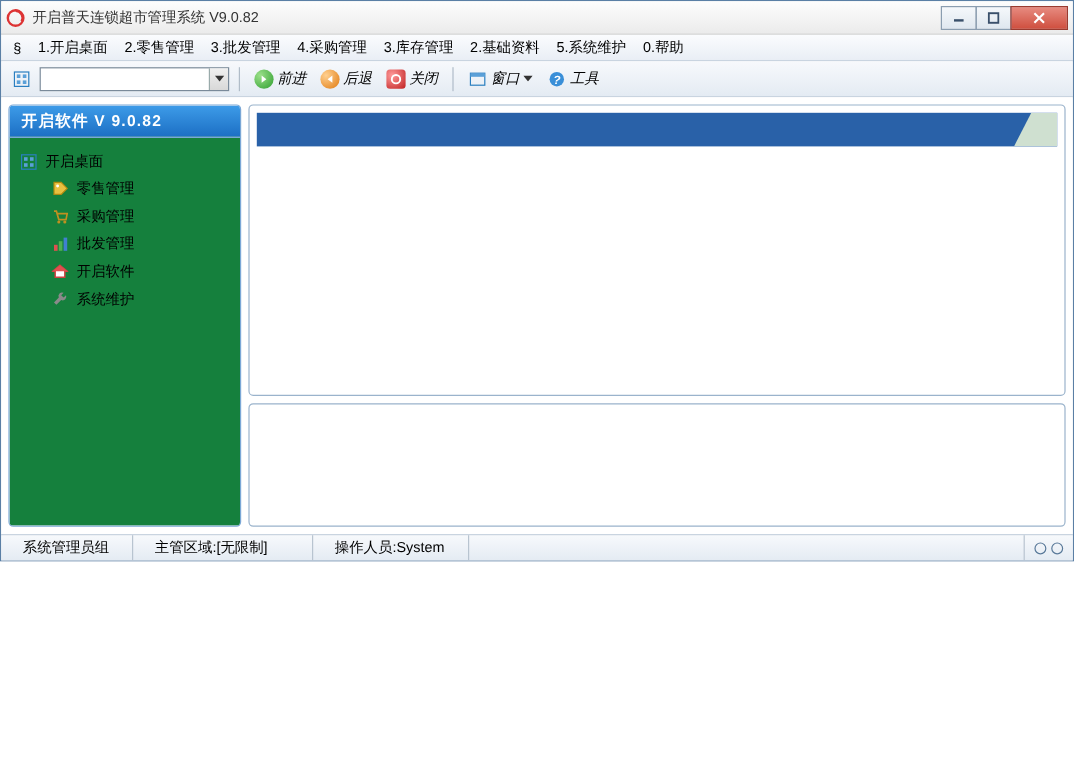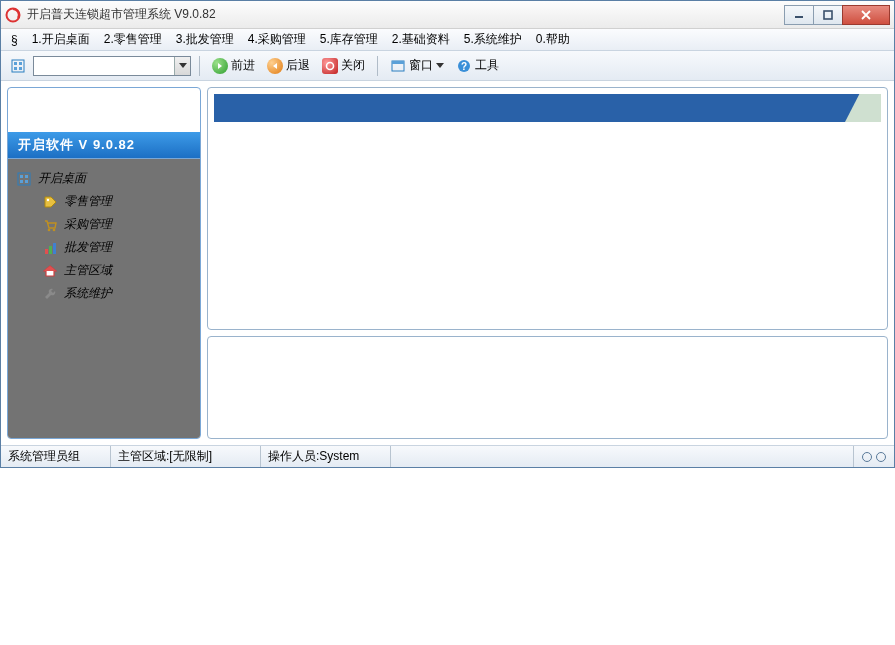--- a/index.html
+++ b/index.html
@@ -7,46 +7,46 @@
 .window { width: 895px; height: 468px; border: 1px solid #5a7fa5; display: flex; flex-direction: column; background: #f0f0f0; }
 .titlebar { height: 28px; background: linear-gradient(#fdfdfd, #ebebeb); display: flex; align-items: center; padding: 0 4px; border-bottom: 1px solid #d0d0d0; }
 .titlebar .app-icon { width: 16px; height: 16px; margin-right: 6px; }
 .titlebar .title-text { flex: 1; color: #333; font-size: 12px; }
 .win-btns { display: flex; gap: 0; }
 .win-btn { width: 30px; height: 20px; border: 1px solid #8a9db0; background: linear-gradient(#f5f8fb,#dfe7ef); display: flex; align-items: center; justify-content: center; margin-left: -1px; cursor: default; }
 .win-btn.close { width: 48px; background: linear-gradient(#e78b80,#cf4f3f); border-color: #9a3a2f; }
 .win-btn svg { display: block; }
 .menubar { height: 22px; background: linear-gradient(#fbfcfe,#e9eef5); display: flex; align-items: center; padding: 0 4px; border-bottom: 1px solid #c9d4e0; gap: 2px; }
 .menu-item { padding: 2px 6px; cursor: default; }
-.toolbar { height: 30px; background: linear-gradient(#f7f9fc,#e4ebf3); display: flex; align-items: center; padding: 0 6px; border-bottom: 1px solid #c9d4e0; gap: 4px; }
+.toolbar { height: 30px; background: linear-gradient(#f7f9fc,#e4ebf3); display: flex; align-items: center; padding: 0 6px; border-bottom: 1px solid #c9d4e0; gap: 4px; font-style: italic; }
 .tb-sep { width: 1px; height: 20px; background: #b0bcc8; margin: 0 4px; }
 .tb-icon-btn { width: 22px; height: 22px; display: flex; align-items: center; justify-content: center; border: 1px solid transparent; }
 .tb-combo { width: 158px; height: 20px; border: 1px solid #7a8a9a; background: #fff; display: flex; align-items: center; }
 .tb-combo .arrow { width: 16px; height: 18px; background: linear-gradient(#f0f0f0,#d8d8d8); border-left: 1px solid #9aa; display: flex; align-items: center; justify-content: center; }
 .tb-btn { display: flex; align-items: center; gap: 3px; padding: 2px 4px; cursor: default; }
 .circ { width: 16px; height: 16px; border-radius: 50%; display: flex; align-items: center; justify-content: center; }
 .circ.green { background: radial-gradient(circle at 30% 30%, #9be08a, #2e9e2e); }
 .circ.orange { background: radial-gradient(circle at 30% 30%, #ffd090, #e07a10); }
 .circ.red { background: radial-gradient(circle at 30% 30%, #ff9a9a, #c02020); border-radius: 3px; }
 .dd-arrow { width: 8px; display: flex; align-items: center; justify-content: center; }
 .body-area { flex: 1; display: flex; gap: 6px; padding: 6px; background: #fff; overflow: hidden; }
 .sidebar { width: 194px; display: flex; flex-direction: column; border: 1px solid #7aa7d6; border-radius: 4px; overflow: hidden; }
-.sidebar-header { height: 26px; background: linear-gradient(#3d9be8,#1c6fc4); color: #fff; font-weight: bold; display: flex; align-items: center; padding: 0 10px; font-size: 13px; letter-spacing: 1px; margin-top: 44px; }
-.sidebar-body { flex: 1; background: #737373; border-top: 1px solid #7aa7d6; padding: 8px 6px; font-style: italic; }
+.sidebar-header { height: 26px; background: linear-gradient(#3d9be8,#1c6fc4); color: #fff; font-weight: bold; display: flex; align-items: center; padding: 0 10px; font-size: 13px; letter-spacing: 1px; }
+.sidebar-body { flex: 1; background: #15803d; border-top: 1px solid #7aa7d6; padding: 8px 6px; }
 .tree-root { display: flex; align-items: center; gap: 6px; padding: 3px 2px; }
-.tree-child { display: flex; align-items: center; gap: 6px; padding: 3px 2px 3px 28px; cursor: default; }
+.tree-child { display: flex; align-items: flex-start; gap: 6px; padding: 3px 2px 3px 28px; cursor: default; }
 .ti { width: 16px; height: 16px; display: flex; align-items: center; justify-content: center; }
 .content { flex: 1; display: flex; flex-direction: column; gap: 6px; }
 .panel { border: 1px solid #9ab3cc; border-radius: 4px; background: #fff; }
 .panel.top { flex: 2.4; position: relative; overflow: hidden; }
 .panel.bottom { flex: 1; }
 .blue-band { position: absolute; top: 6px; left: 6px; right: 6px; height: 28px; background: #2961a8; }
 .blue-band::after { content: ""; position: absolute; right: 0; top: 0; width: 36px; height: 28px; background: #cfe0d0; clip-path: polygon(40% 0, 100% 0, 100% 100%, 0 100%); }
 .statusbar { height: 22px; background: linear-gradient(#f7f9fc,#e4ebf3); border-top: 1px solid #c9d4e0; display: flex; align-items: stretch; font-size: 12px; }
-.sb-cell { border-right: 1px solid #b8c4d0; display: flex; align-items: center; padding: 0 7px; }
+.sb-cell { border-right: 1px solid #b8c4d0; display: flex; align-items: center; padding: 0 18px; }
 .sb-flex { flex: 1; }
 .sb-end { display: flex; align-items: center; padding: 0 8px; gap: 4px; }
 .ring { width: 10px; height: 10px; border: 1.5px solid #5a7a9a; border-radius: 50%; }
 </style>
 </head>
 <body>
 
 <div class="window">
 
   <div class="titlebar">
@@ -75,21 +75,21 @@
         </div>
     </div>
   </div>
 
   <div class="menubar">
     <span class="menu-item">§</span>
     <span class="menu-item">1.开启桌面</span>
     <span class="menu-item">2.零售管理</span>
     <span class="menu-item">3.批发管理</span>
     <span class="menu-item">4.采购管理</span>
-    <span class="menu-item">5.库存管理</span>
+    <span class="menu-item">3.库存管理</span>
     <span class="menu-item">2.基础资料</span>
     <span class="menu-item">5.系统维护</span>
     <span class="menu-item">0.帮助</span>
   </div>
 
   <div class="toolbar">
     <div class="tb-icon-btn">
       <svg width="14" height="14">
           <rect x="1" y="1" width="12" height="12" fill="none" stroke="#2a7fc0" stroke-width="1"></rect>
           <rect x="3" y="3" width="3" height="3" fill="#5aa0d8"></rect>
@@ -202,21 +202,21 @@
             </span>
           <span>批发管理</span>
         </div>
         <div class="tree-child">
           <span class="ti">
               <svg width="14" height="14">
                 <path d="M7 2 L13 7 L11 7 L11 12 L3 12 L3 7 L1 7 Z" fill="#fff" stroke="#d04040" stroke-width="1.2"></path>
                 <path d="M7 2 L13 7 L1 7 Z" fill="#e05050"></path>
               </svg>
             </span>
-          <span>主管区域</span>
+          <span>开启软件</span>
         </div>
         <div class="tree-child">
           <span class="ti">
               <svg width="14" height="14">
                 <path d="M10 2 A3 3 0 0 0 6 6 L2 10 L4 12 L8 8 A3 3 0 0 0 12 4 L10 6 L8 4 Z" fill="#8a8a8a"></path>
               </svg>
             </span>
           <span>系统维护</span>
         </div>
       </div>

